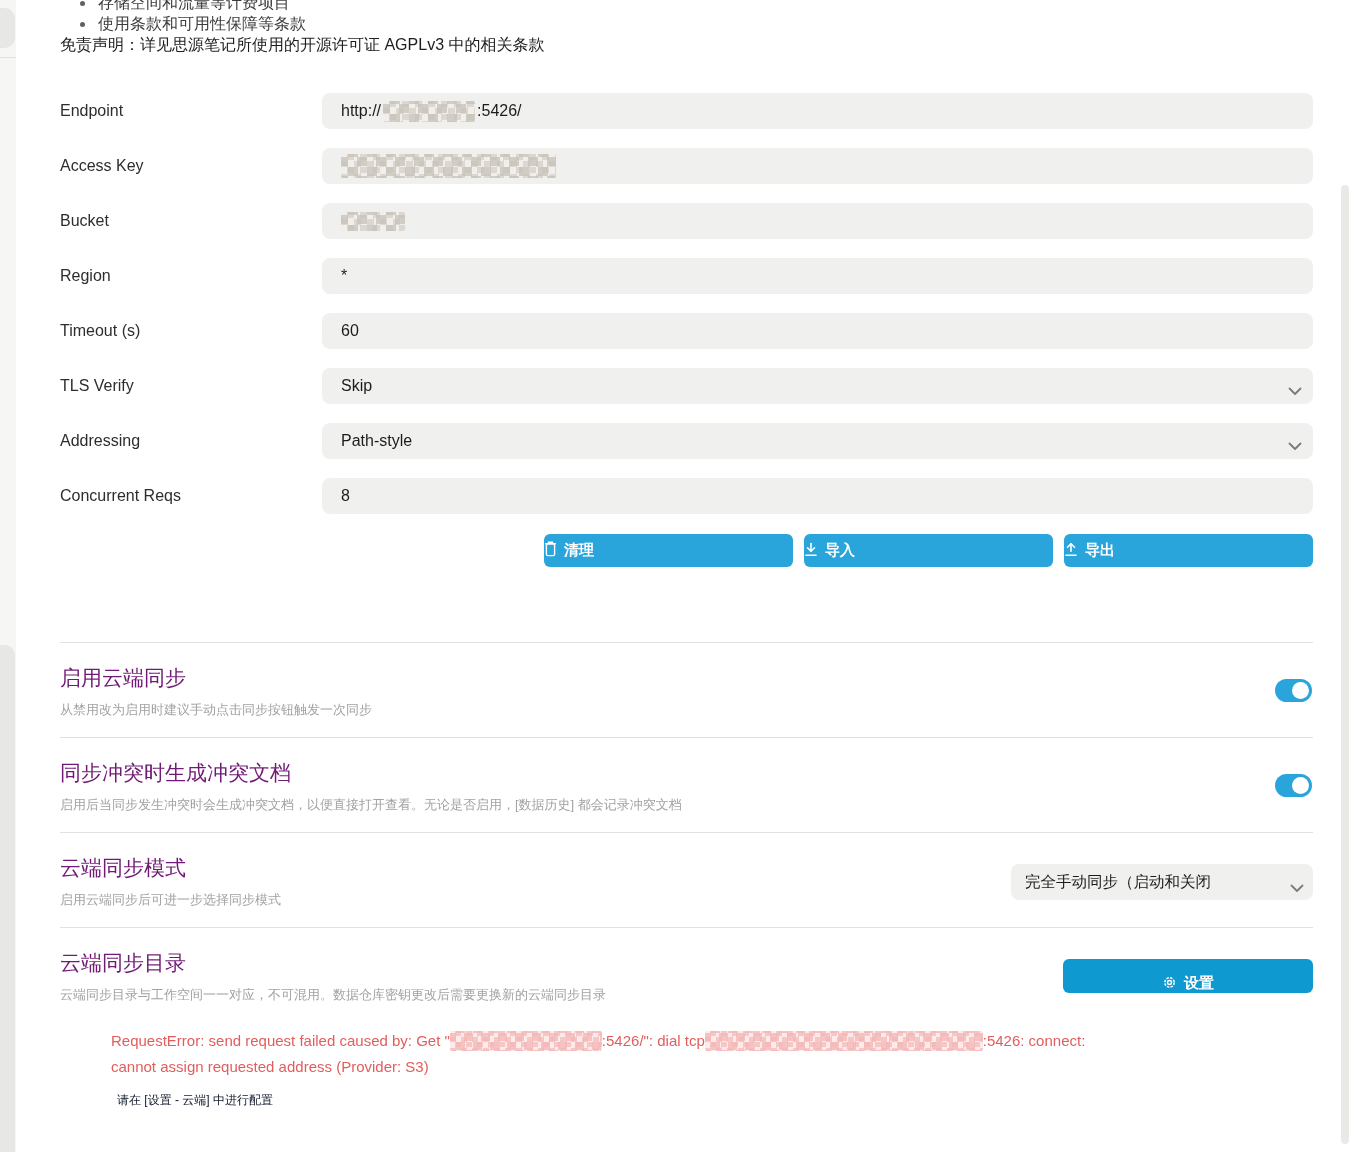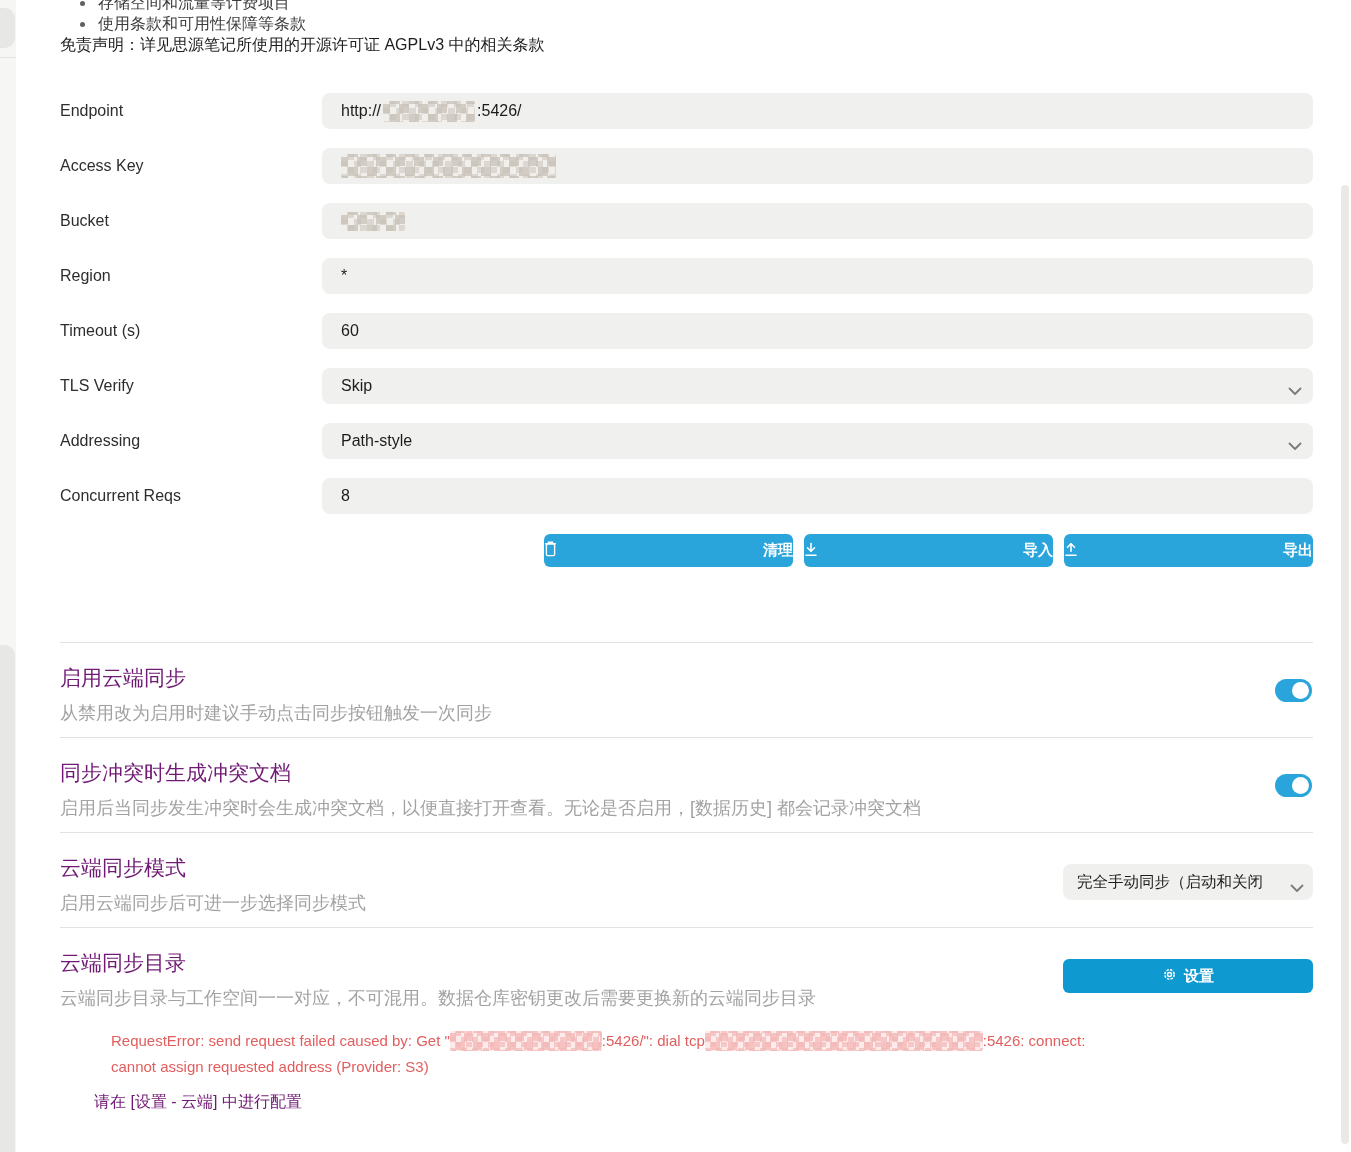--- a/index.html
+++ b/index.html
@@ -46,45 +46,45 @@
   .c-bucket{width:64px;height:19px;vertical-align:middle}
   .censor.red{background:
       repeating-conic-gradient(rgba(243,183,183,.8) 0 25%, rgba(252,233,233,0) 0 50%) 6px 2px/17px 17px,
       repeating-conic-gradient(#f6c7c7 0 25%, #fdeaea 0 50%) 0 0/11px 11px}
   .c-err1{width:152px;height:20px;vertical-align:-5px}
   .c-err2{width:278px;height:20px;vertical-align:-5px}
 
   
   .btn-row{display:flex;justify-content:flex-end;gap:11px;margin-top:20px}
   .btn{width:249px;height:33px;border-radius:6px;background:#2aa5db;color:#fff;border:none;
-       display:flex;align-items:center;justify-content:space-between;gap:7px;
+       display:flex;align-items:center;justify-content:flex-start;gap:7px;
        font-family:inherit;font-size:15px;font-weight:bold;cursor:pointer}
 
   
   .sections{position:absolute;top:642px;left:0;width:100%}
   .section{position:relative;border-top:1px solid #e2e2e1}
   .s95{height:95px}
   .s-last{height:234px;border-bottom:1px solid #e2e2e1}
   .s-title{padding-top:21px;font-size:21px;color:#701a75;font-weight:normal}
-  .s-desc{margin-top:9px;font-size:18px;color:#a2a2a2;max-width:960px}
+  .s-desc{margin-top:9px;font-size:13px;color:#a2a2a2;max-width:960px}
   .toggle{position:absolute;right:1px;top:36px;width:37px;height:23px;border-radius:12px;
           background:#2aa5db;cursor:pointer}
   .toggle::after{content:"";position:absolute;right:3px;top:3px;width:17px;height:17px;
           border-radius:50%;background:#fff}
-  .s-select{position:absolute;right:0;top:31px;width:250px;height:36px;background:#f0f0ef;
+  .s-select{position:absolute;right:0;top:31px;width:302px;height:36px;background:#f0f0ef;
           border-radius:8px;display:flex;align-items:center;padding:0 26px 0 14px;
           font-size:15.5px;color:#1c1c1c;white-space:nowrap;overflow:hidden;cursor:pointer}
   .s-select .chev{position:absolute;right:9px;top:15px;background:#f0f0ef}
   .s-btn{position:absolute;right:0;top:31px;width:250px;height:34px;border-radius:6px;
-         background:#0e99d0;color:#fff;border:none;display:flex;align-items:center;
+         background:#0e99d0;color:#fff;border:none;display:flex;align-items:flex-end;
          justify-content:center;gap:7px;font-family:inherit;font-size:15px;font-weight:bold;cursor:pointer}
 
   .error-block{position:absolute;left:51px;top:100px;width:1140px;
                font-size:15px;line-height:26px;color:#e25d5d}
-  .hint{position:absolute;left:34px;top:164px;font-size:16px;color:#701a75}
+  .hint{position:absolute;left:57px;top:164px;font-size:12px;color:#0f172a}
 </style>
 </head>
 <body>
 
 <div class="left-strip">
   <div class="strip-item top"></div>
   <div class="strip-divider"></div>
   <div class="strip-item bottom"></div>
 </div>
 

